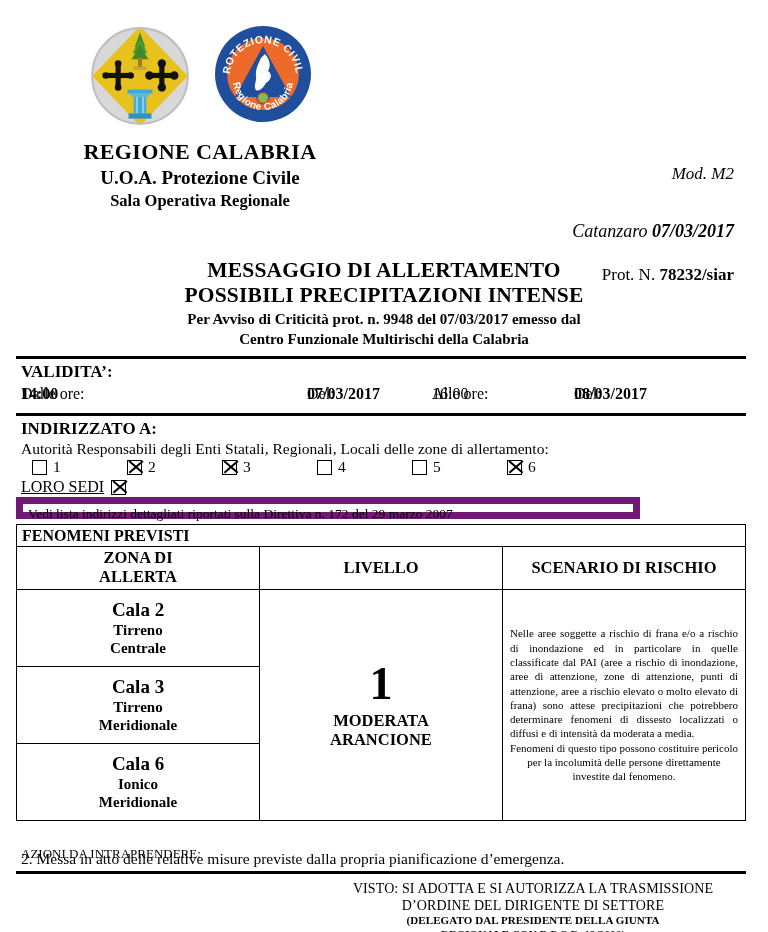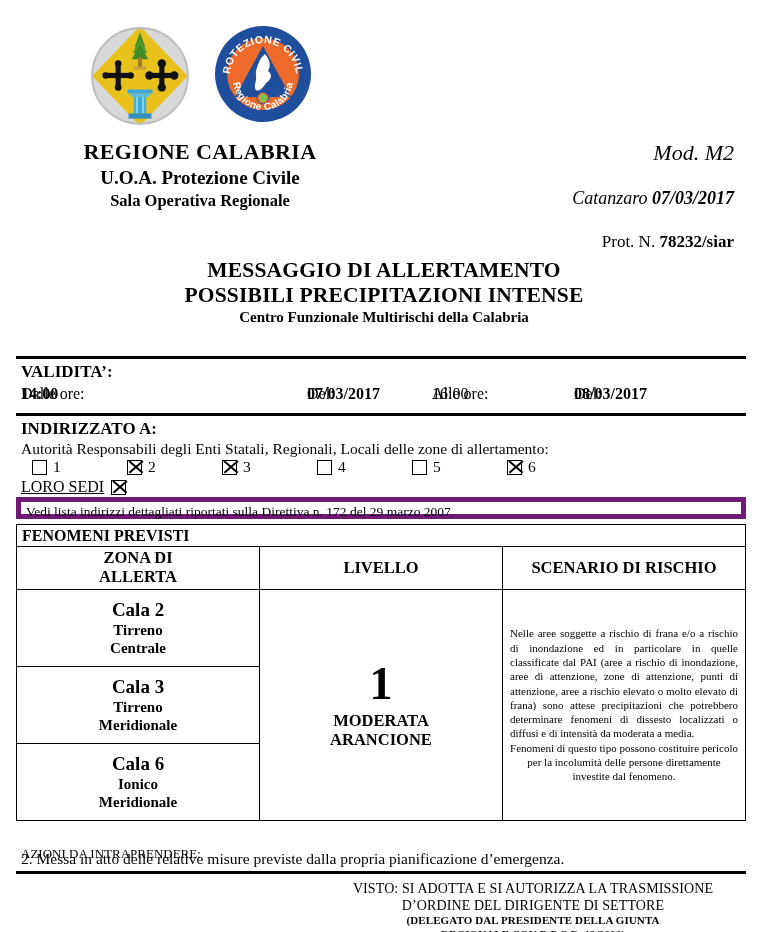--- a/index.html
+++ b/index.html
@@ -73,28 +73,29 @@
   }
 
   .hdr-right {
     position: absolute;
     right: 34px;
     top: 140px;
     text-align: right;
     width: 330px;
   }
   .hdr-mod {
-    font-size: 22px;
+    font-size: 17px;
     font-style: italic;
     line-height: 1.2;
+    margin-top: 24px;
   }
   .hdr-catanzaro {
     font-size: 18px;
     font-style: italic;
-    margin-top: 22px;
+    margin-top: 37px;
     line-height: 1.2;
   }
   .hdr-catanzaro b { font-weight: bold; }
   .hdr-prot {
     font-size: 17px;
     margin-top: 22px;
     line-height: 1.2;
     font-family: Liberation Serif, serif;
   }
   .hdr-prot b { font-weight: bold; }
@@ -215,23 +216,23 @@
     font-size: 16px;
   }
   .loro-sedi .ls-text {
     text-decoration: underline;
   }
 
   .vedi-box {
     position: absolute;
     left: 16px;
     top: 497px;
-    width: 730px;
+    width: 624px;
     height: 22px;
-    border: 5px solid #701a75;
+    border: 7px solid #701a75;
     box-sizing: border-box;
   }
   .vedi-box span {
     position: absolute;
     left: 5px;
     top: 2px;
     font-size: 13.5px;
   }
 
   
@@ -442,20 +443,21 @@
     </div>
     <div class="hdr-prot">
       <span>Prot. N.</span>
       <b>78232/siar</b>
     </div>
   </div>
 
   <div class="title-block">
     <div class="title-1">MESSAGGIO DI ALLERTAMENTO</div>
     <div class="title-2">POSSIBILI PRECIPITAZIONI INTENSE</div>
+    <div class="title-sub1">Per Avviso di Criticità prot. n. 9948 del 07/03/2017 emesso dal</div>
     <div class="title-sub2">Centro Funzionale Multirischi della Calabria</div>
   </div>
 
   <div class="rule-thick" style="top:356px"></div>
   <div class="sec-validita-label">VALIDITA’:</div>
   <div class="validita-row">
     <span class="v-dalle">
       <span>Dalle ore:</span>
       <b>14:00</b>
     </span>

